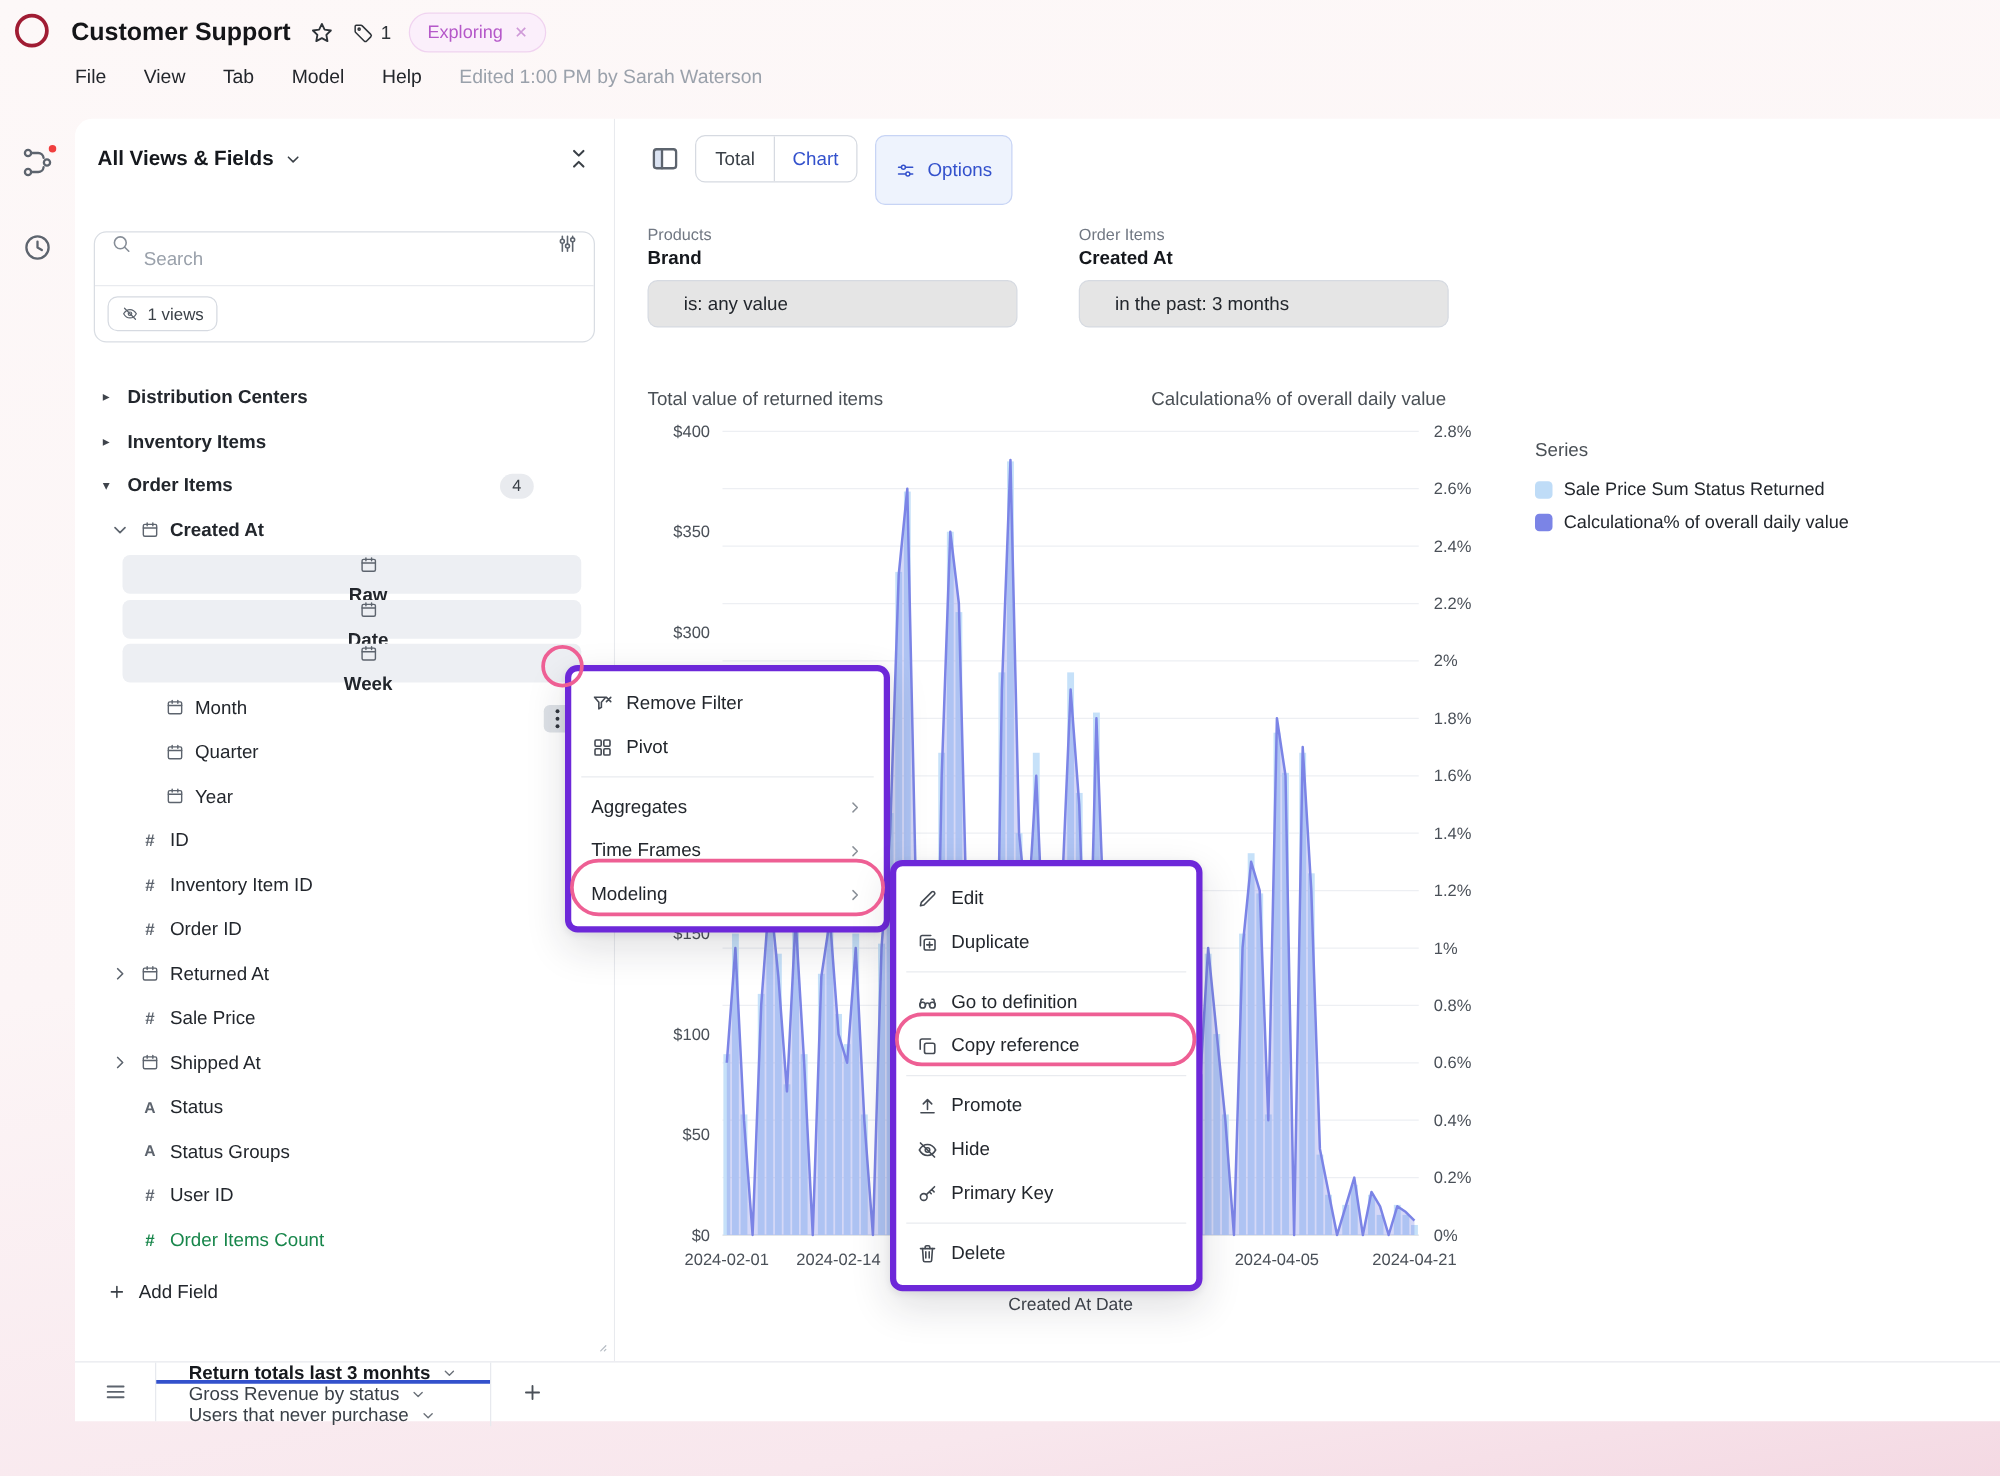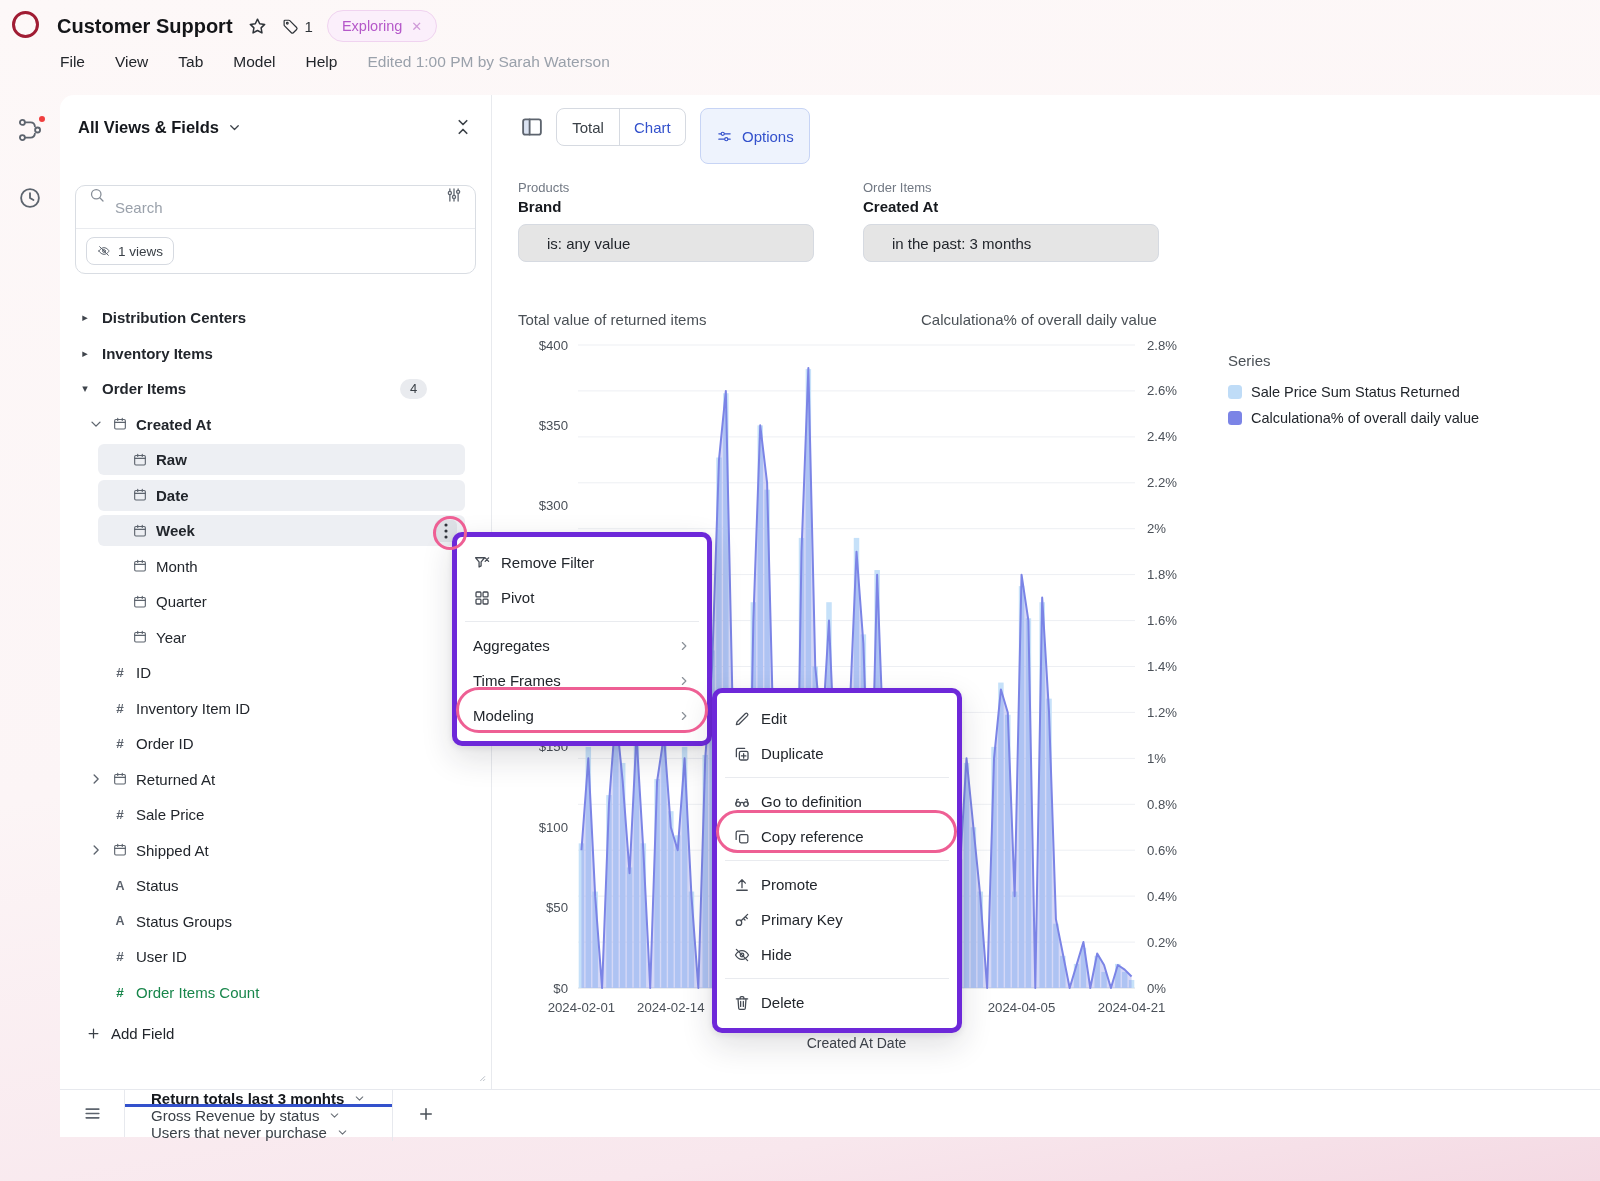--- a/index.html
+++ b/index.html
@@ -50,21 +50,21 @@
   .chip .ic{width:14px;height:14px;color:#5d646e;}
   #tree{margin-top:26px;padding:0 14px;}
   .tree-row{height:35.5px;display:flex;align-items:center;font-size:15px;color:#22262c;position:relative;}
   .tree-row.group{padding-left:4px;gap:10px;font-weight:700;}
   .tri{width:14px;text-align:center;font-size:11px;color:#3f444c;flex:none;}
   .badge{margin-left:auto;margin-right:50px;background:#e9ebef;border-radius:10px;min-width:27px;height:20px;display:flex;align-items:center;justify-content:center;font-size:13px;font-weight:500;color:#3a4047;}
   .tree-row.field{padding-left:14px;gap:8px;font-weight:500;}
   .tree-row.field.boldlbl .lbl{font-weight:600;}
   .chv{width:16px;height:16px;flex:none;color:#5d646e;display:inline-flex;}
   .tf-inner{margin-left:24px;margin-right:12px;flex:1;display:flex;align-items:center;gap:8px;padding:0 8px 0 34px;height:31px;border-radius:6px;}
-  .tree-row.sel .tf-inner{background:#edeff3;}
+  .tree-row.sel .tf-inner{background:#edeff3;flex-direction:column;}
   .tf-inner .lbl{font-weight:400;}
   .tree-row.sel .tf-inner .lbl{font-weight:600;}
   .tree-row.green .lbl,.tree-row.green .glyph{color:#18864b;}
   .glyph{font-size:13.5px;font-weight:700;color:#5d646e;font-style:normal;width:16px;text-align:center;display:inline-block;}
   .glyph.letter{font-size:12.5px;}
   .kebab-btn{width:22px;height:22px;border-radius:5px;background:#dde1e6;display:flex;align-items:center;justify-content:center;margin-left:auto;color:#2f343b;}
   .filter-ind{margin-left:auto;display:inline-flex;}
   .add-field{display:flex;align-items:center;gap:10px;padding-left:26px;height:34px;margin-top:6px;font-size:15px;font-weight:500;color:#22262c;}
   .add-field .ic{width:15px;height:15px;color:#3a4047;}
   .resize-handle{position:absolute;right:4px;bottom:6px;width:14px;height:14px;color:#b6bcc4;}
@@ -708,35 +708,35 @@
       <span class="ic">
         <svg viewBox="0 0 24 24" fill="none" stroke="currentColor" stroke-width="1.7" stroke-linecap="round" stroke-linejoin="round">
           <path d="M12 15.5V5M7.5 9.5L12 5l4.5 4.5M5 19h14"></path>
         </svg>
       </span>
       <span>Promote</span>
     </div>
     <div class="mitem">
       <span class="ic">
         <svg viewBox="0 0 24 24" fill="none" stroke="currentColor" stroke-width="1.7" stroke-linecap="round" stroke-linejoin="round">
-          <circle cx="8" cy="15.5" r="3.6"></circle>
-          <path d="M10.8 13L19.5 4.5M16.5 7.5L19 10M14 10l2 2"></path>
-        </svg>
-      </span>
-      <span>Primary Key</span>
-    </div>
-    <div class="mitem">
-      <span class="ic">
-        <svg viewBox="0 0 24 24" fill="none" stroke="currentColor" stroke-width="1.7" stroke-linecap="round" stroke-linejoin="round">
           <path d="M3.3 12s3.3-5.8 8.7-5.8S20.7 12 20.7 12 17.4 17.8 12 17.8 3.3 12 3.3 12z"></path>
           <circle cx="12" cy="12" r="2.4"></circle>
           <path d="M4.5 4.5l15 15"></path>
         </svg>
       </span>
       <span>Hide</span>
+    </div>
+    <div class="mitem">
+      <span class="ic">
+        <svg viewBox="0 0 24 24" fill="none" stroke="currentColor" stroke-width="1.7" stroke-linecap="round" stroke-linejoin="round">
+          <circle cx="8" cy="15.5" r="3.6"></circle>
+          <path d="M10.8 13L19.5 4.5M16.5 7.5L19 10M14 10l2 2"></path>
+        </svg>
+      </span>
+      <span>Primary Key</span>
     </div>
     <div class="mdiv"></div>
     <div class="mitem">
       <span class="ic">
         <svg viewBox="0 0 24 24" fill="none" stroke="currentColor" stroke-width="1.7" stroke-linecap="round" stroke-linejoin="round">
           <path d="M4.5 6.5h15"></path>
           <path d="M9.5 6.5V5a1.6 1.6 0 0 1 1.6-1.6h1.8A1.6 1.6 0 0 1 14.5 5v1.5"></path>
           <path d="M6.7 6.5l.9 12.6a1.6 1.6 0 0 0 1.6 1.5h5.6a1.6 1.6 0 0 0 1.6-1.5l.9-12.6"></path>
           <path d="M10.2 10v6.5M13.8 10v6.5"></path>
         </svg>

